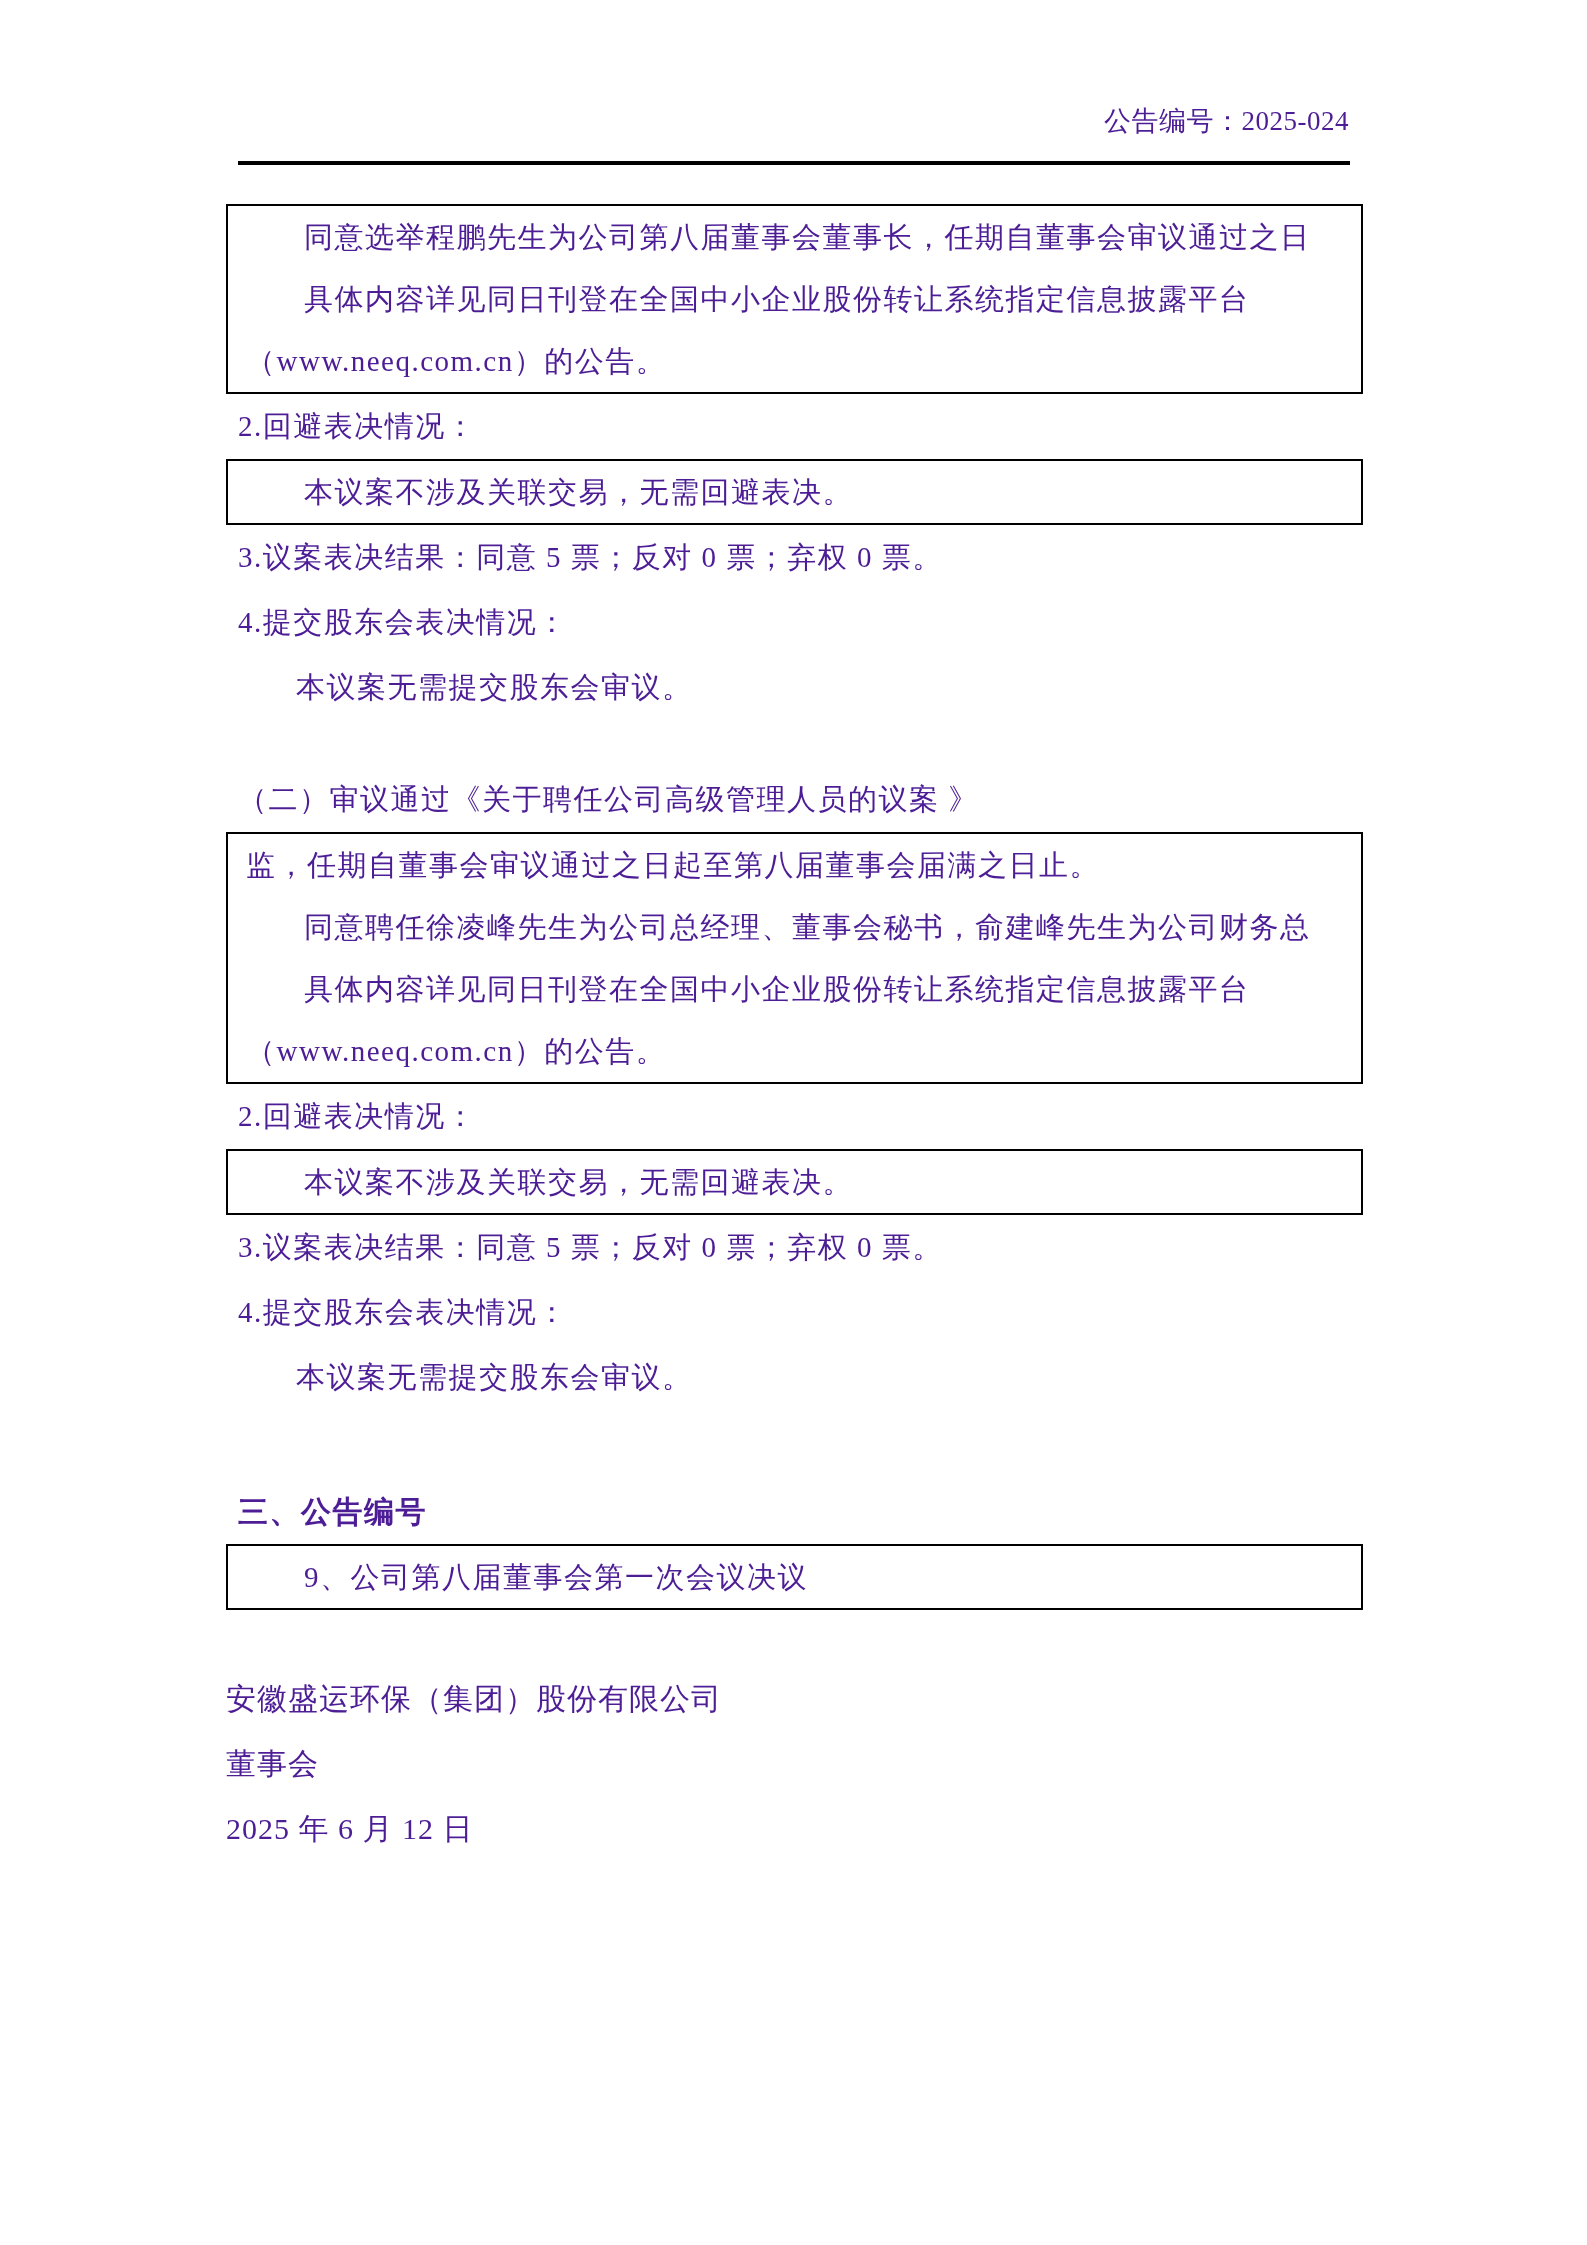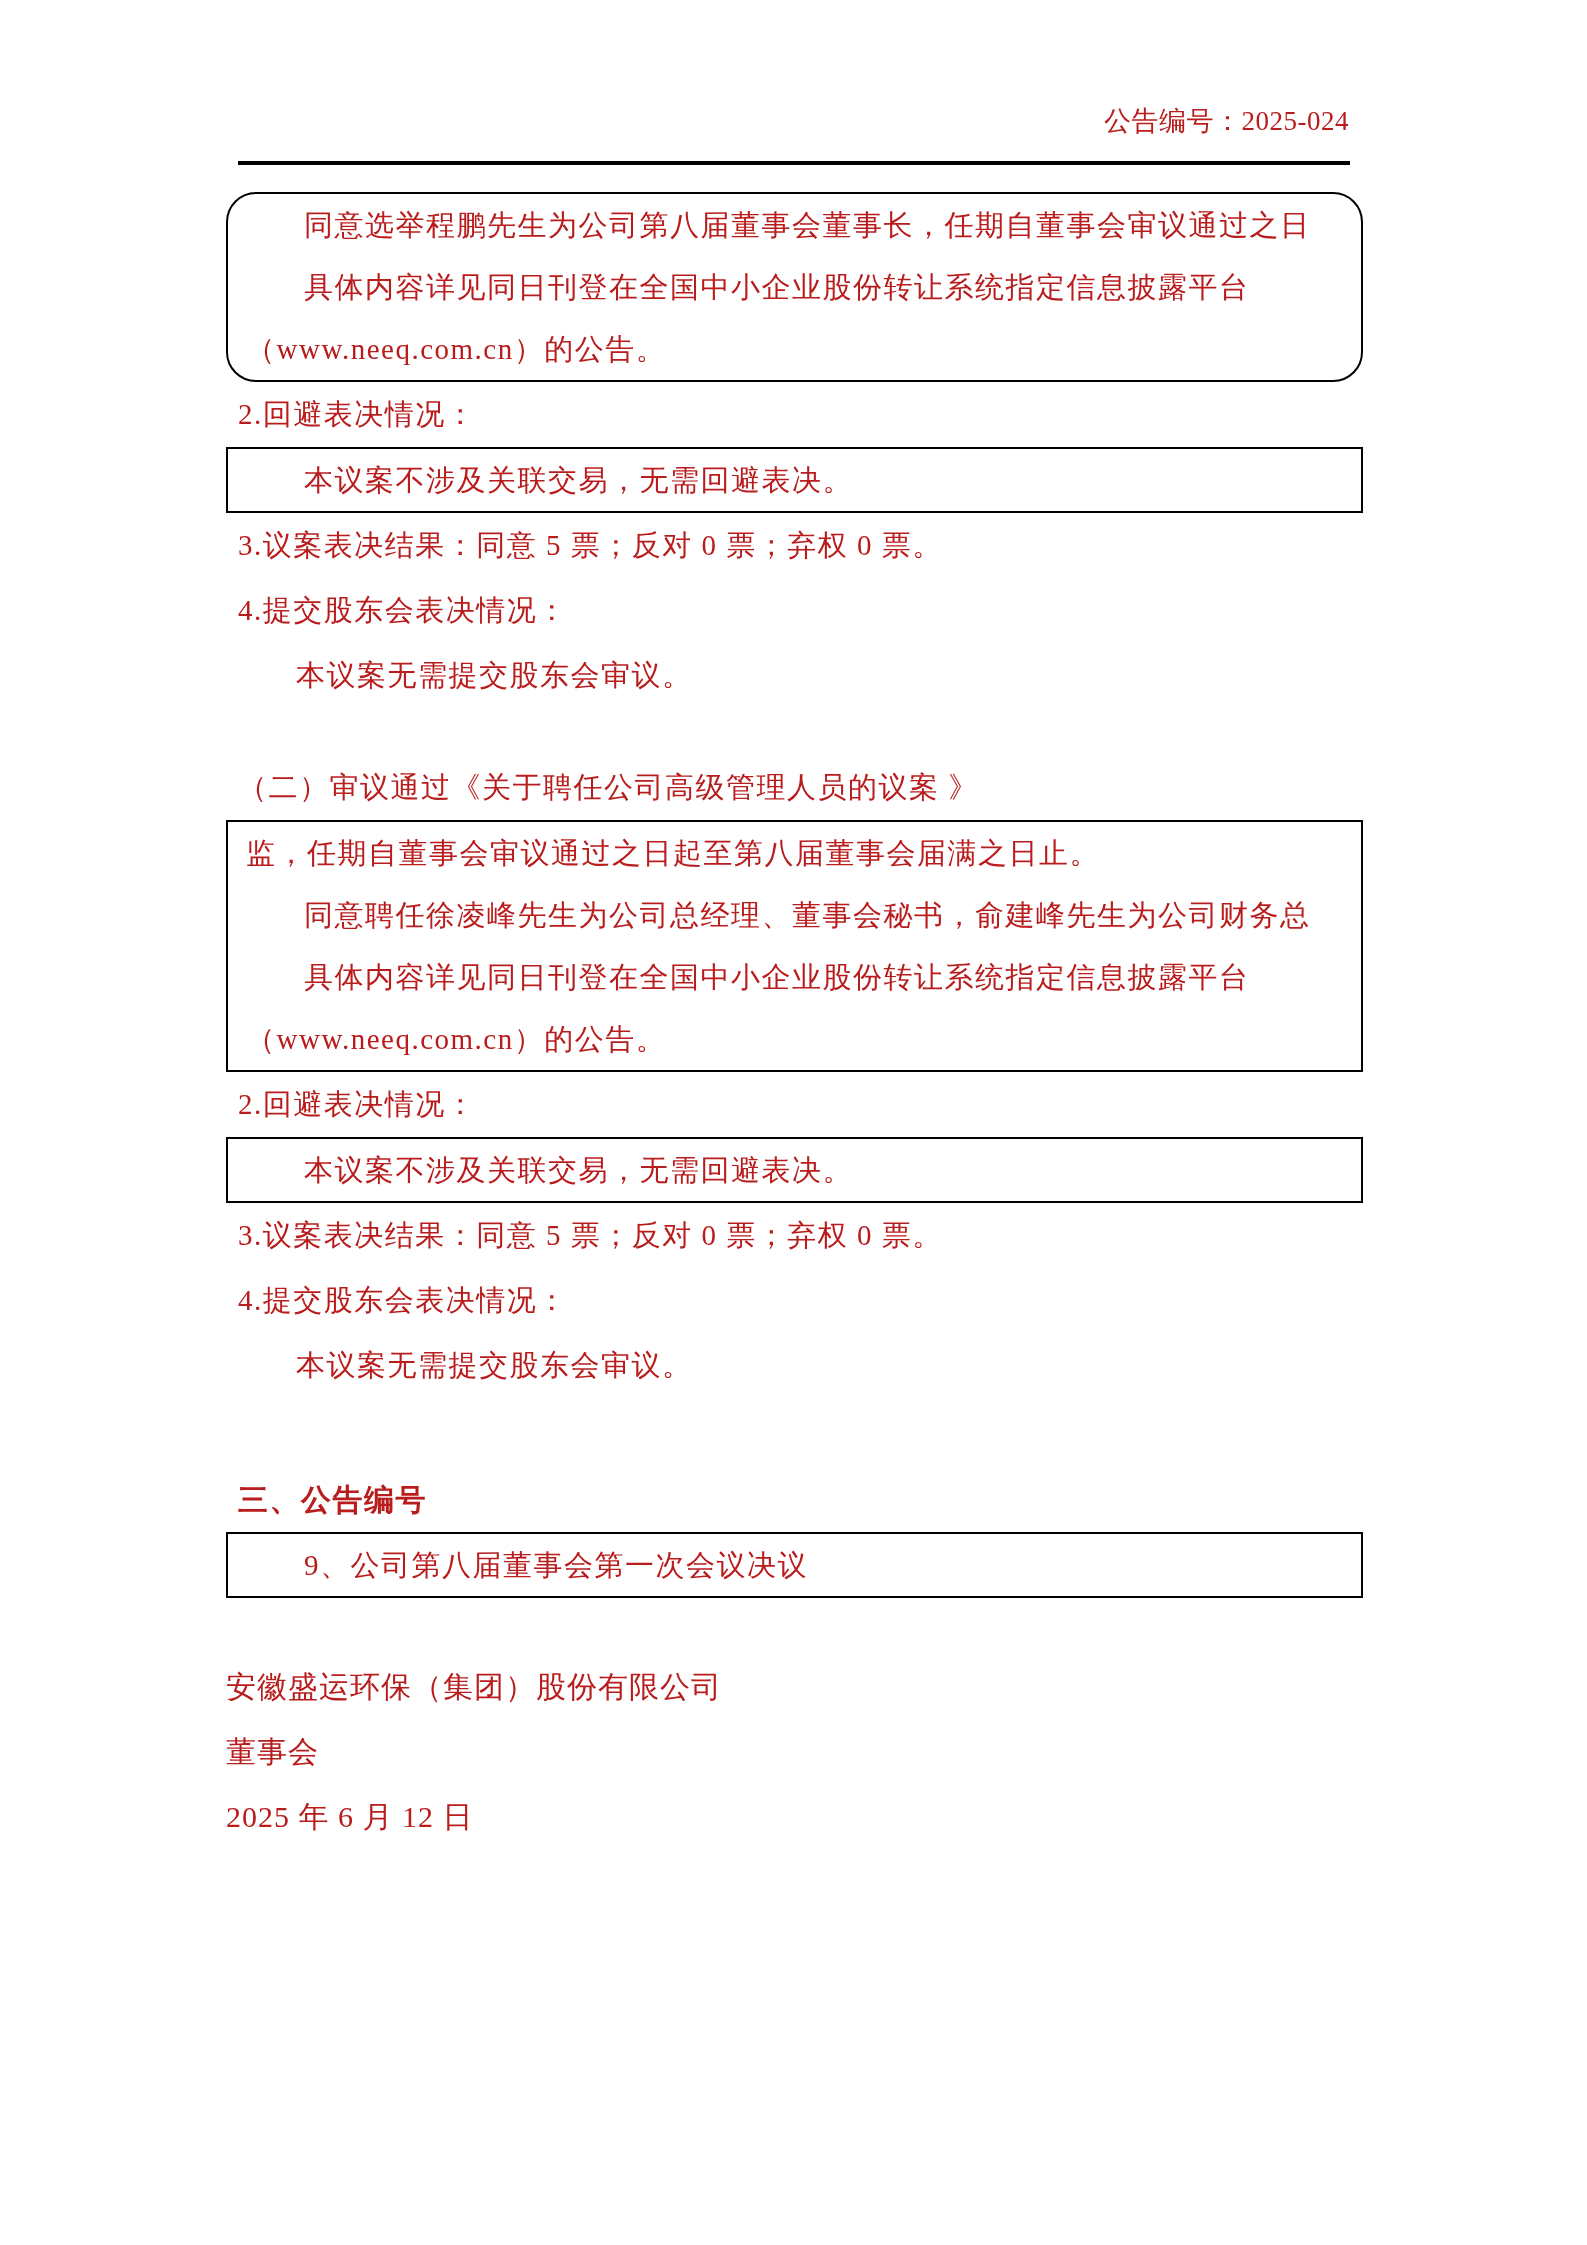--- a/index.html
+++ b/index.html
@@ -1,21 +1,21 @@
 <!DOCTYPE html>
 <html><head>
 <meta charset="utf-8">
 <style>
   html,body{margin:0;padding:0;background:#ffffff;}
   .page{
     position:relative;
     width:1587px;
     height:2245px;
     background:#ffffff;
-    color:#b91c1c;
+    color:#4c1d95;
     font-family:"Liberation Serif","DejaVu Serif",serif;
     overflow:hidden;
   }
   .content{
     position:absolute;
     left:226px;
     top:0;
     width:1137px;
   }
   .header-no{
@@ -40,21 +40,21 @@
   }
   .tbox{
     border:2px solid #000000;
     padding:0 18px;
   }
   .tbox .line{
     padding-left:0;
     line-height:62px;
   }
   .indent{ text-indent:58px; }
-  .box1{ margin-top:27px;border-radius:30px; }
+  .box1{ margin-top:39px; }
   .sec2-title{ margin-top:47px; }
   .docs-heading{
     margin-top:69px;
     font-weight:bold;
     font-size:30px;
   }
   .sig{
     padding-right:36px;
     padding-left:0;
     font-size:30px;

